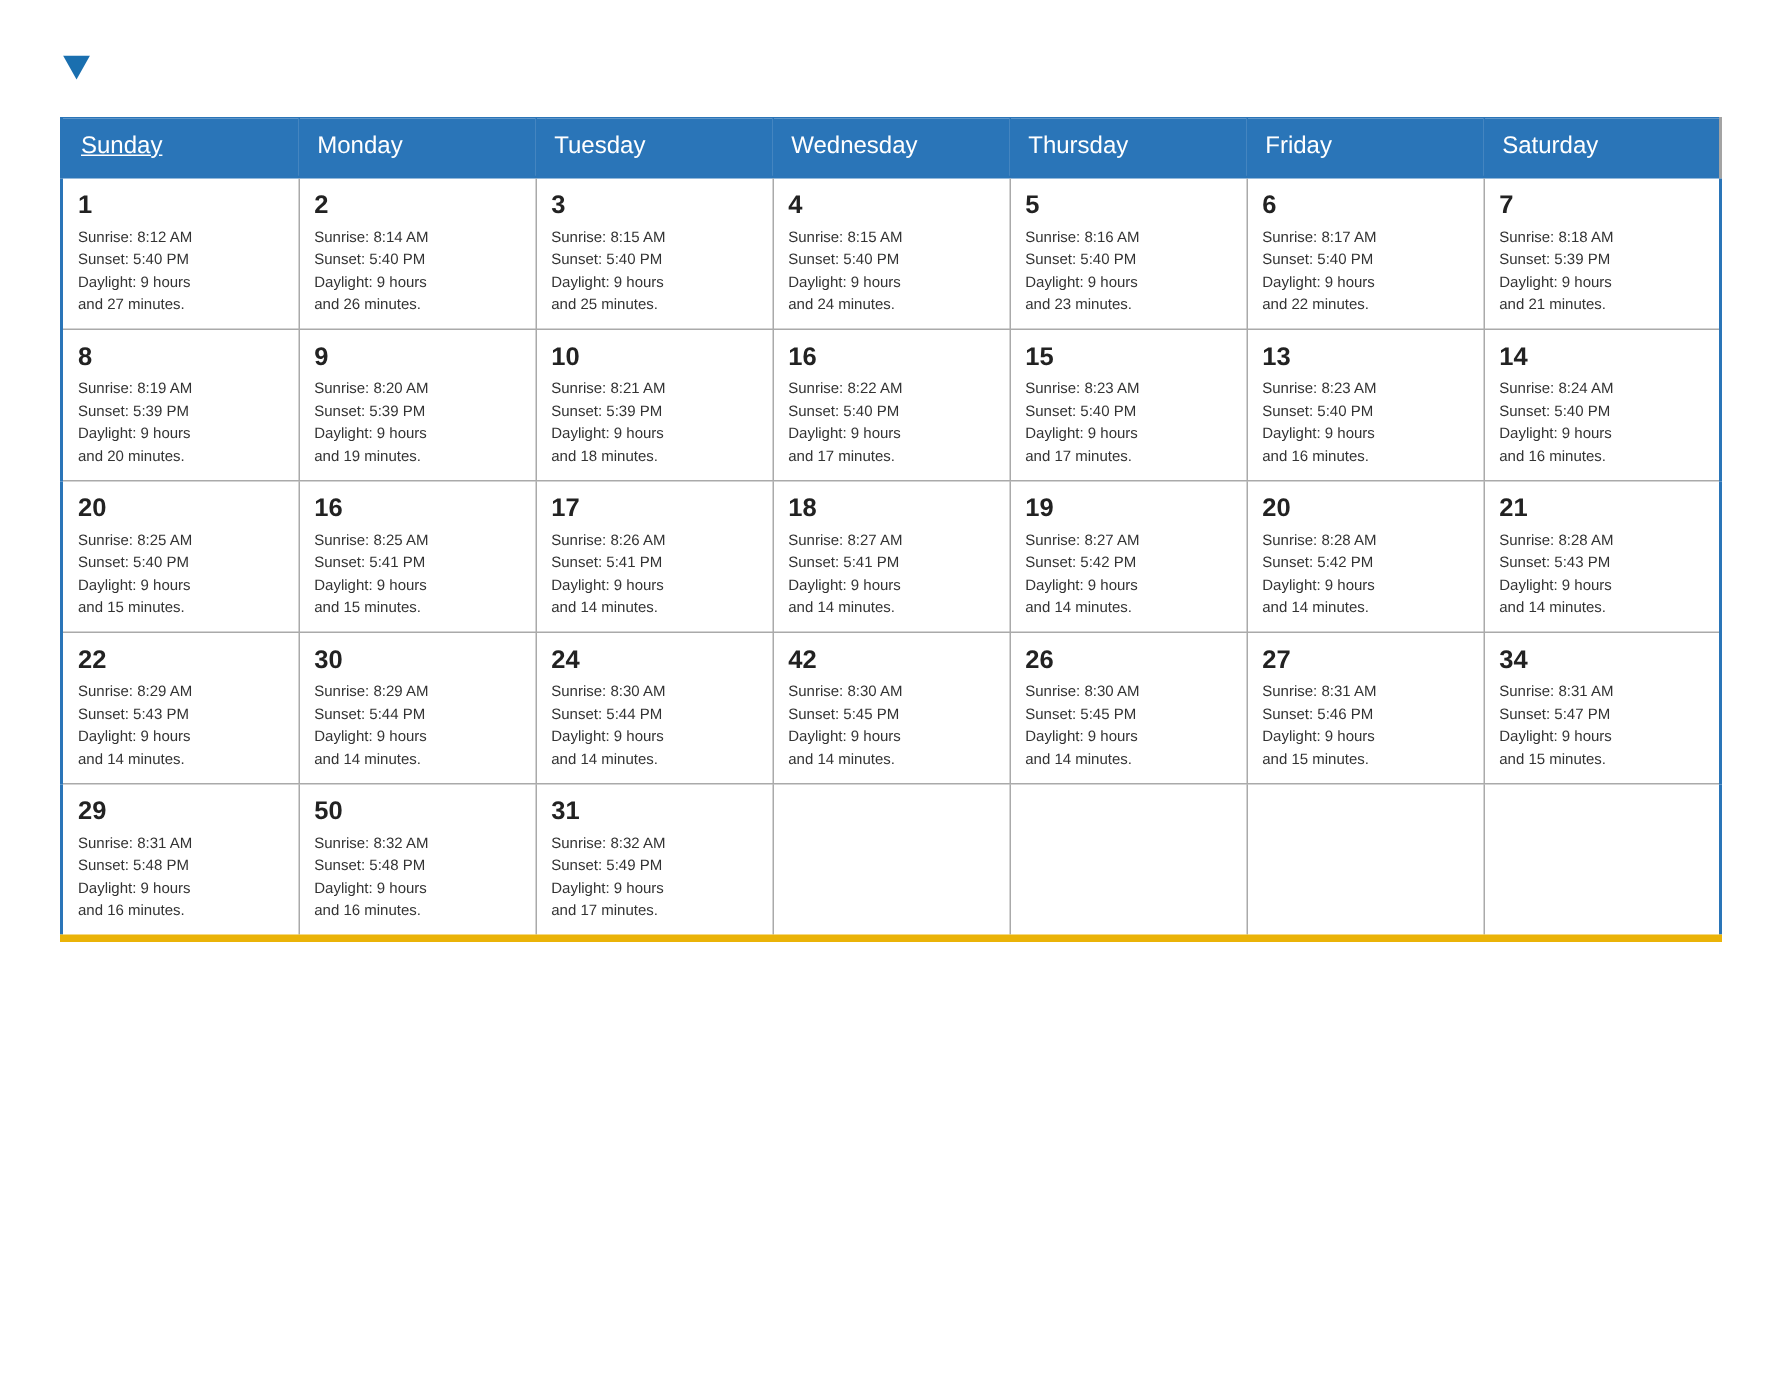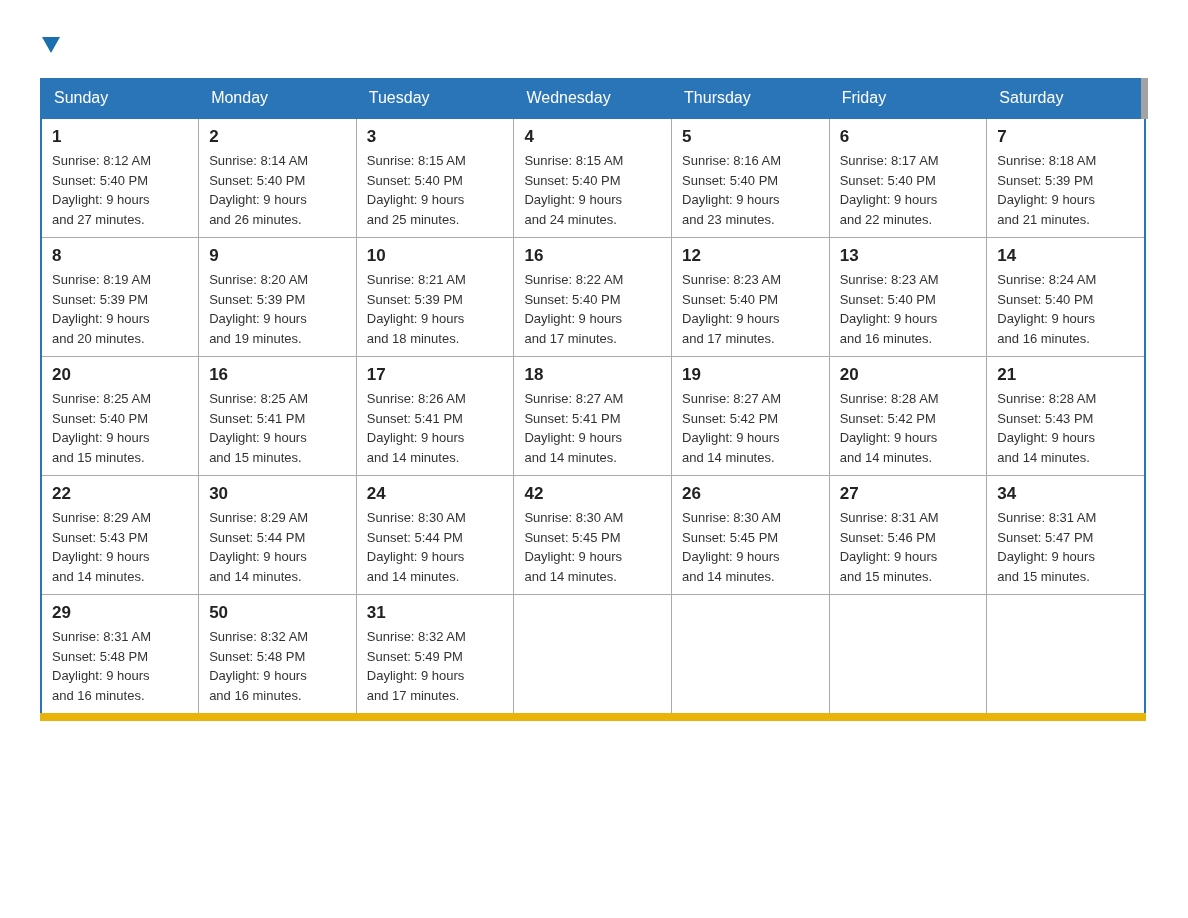--- a/index.html
+++ b/index.html
@@ -71,32 +71,33 @@
       width: 14.28%;
       min-height: 110px;
     }
     .day-number {
       font-size: 17px;
       font-weight: bold;
       color: #222;
       margin-bottom: 4px;
     }
     .day-info {
-      font-size: 13px;
+      font-size: 10px;
       color: #333;
       line-height: 1.5;
     }
     .calendar tr:last-child td {
-      border-bottom: 8px solid #eab308;
+      border-bottom: 5px solid #eab308;
     }
     .calendar thead tr th:first-child {
       border-left: 2px solid #2a75b8;
+      text-decoration: underline;
     }
     .calendar thead tr th:last-child {
-      border-right: 7px solid #a3a3a3;
+      border-right: 2px solid #a3a3a3;
     }
     .week-row td:first-child {
       border-left: 2px solid #2a75b8;
     }
     .week-row td:last-child {
       border-right: 2px solid #2a75b8;
     }
     .empty-cell {
       background: #fff;
     }
@@ -235,21 +236,21 @@
         <td>
         <div class="day-number">16</div>
         <div class="day-info">
           Sunrise: 8:22 AM<br>
           Sunset: 5:40 PM<br>
           Daylight: 9 hours<br>
           and 17 minutes.
         </div>
       </td>
         <td>
-        <div class="day-number">12</div>
+        <div class="day-number">15</div>
         <div class="day-info">
           Sunrise: 8:23 AM<br>
           Sunset: 5:40 PM<br>
           Daylight: 9 hours<br>
           and 17 minutes.
         </div>
       </td>
         <td>
         <div class="day-number">13</div>
         <div class="day-info">

